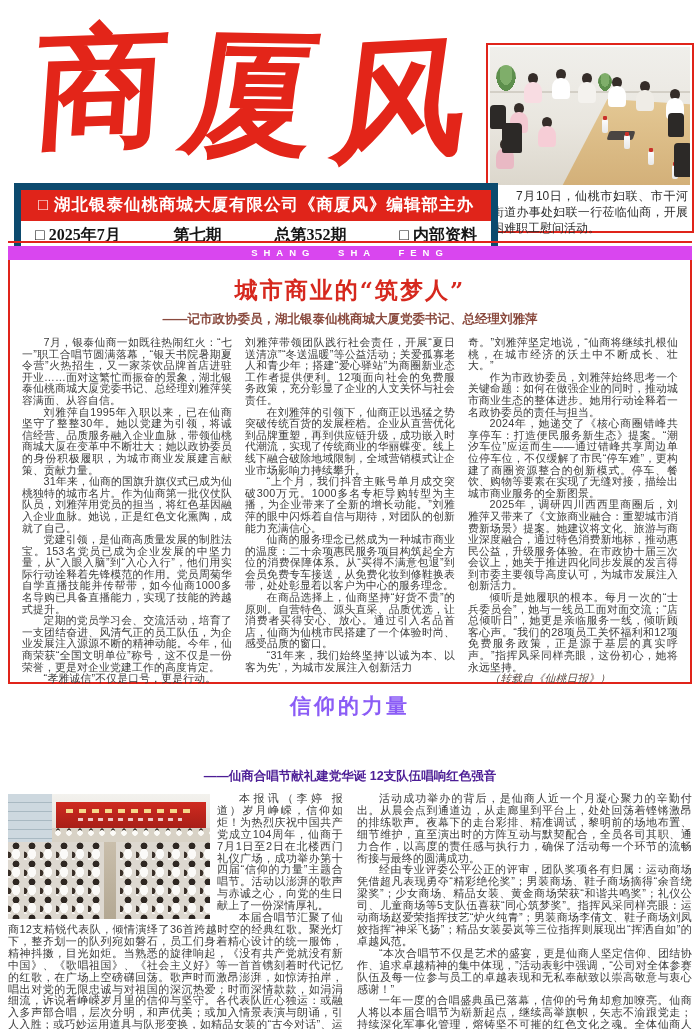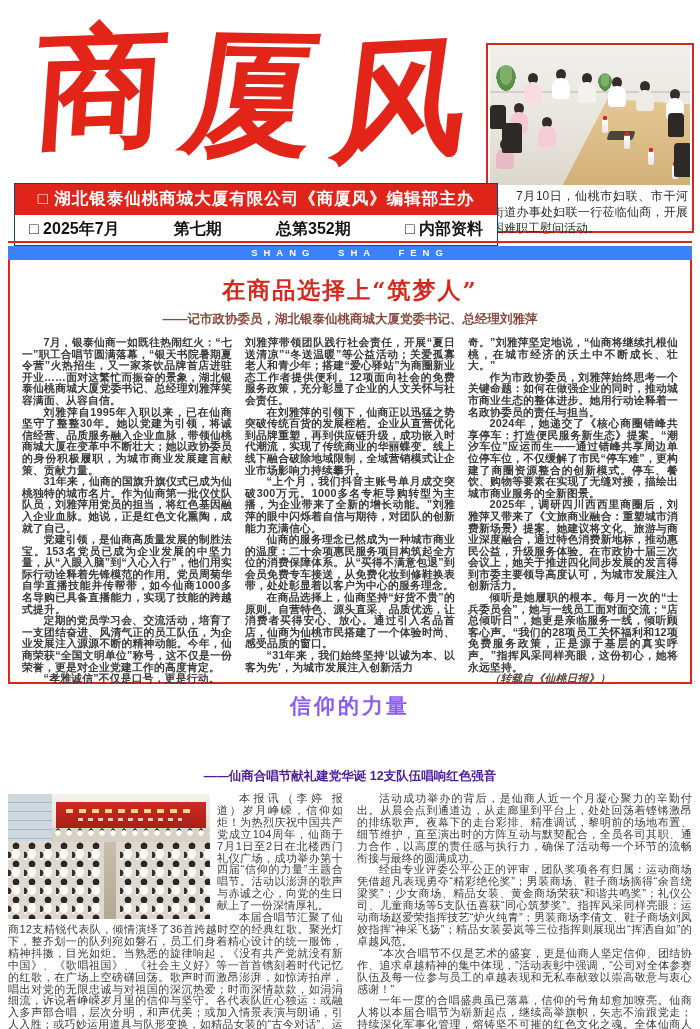--- a/index.html
+++ b/index.html
@@ -5,50 +5,50 @@
   html,body{margin:0;padding:0;}
   body{width:700px;height:1029px;background:#ffffff;font-family:"Liberation Sans","DejaVu Sans",sans-serif;-webkit-font-smoothing:antialiased;}
   .page{position:relative;width:700px;height:1029px;overflow:hidden;background:#fff;}
 
   
   .masthead-title{position:absolute;left:36px;top:14px;width:432px;height:168px;display:flex;justify-content:space-between;align-items:flex-start;color:#e32519;font-family:"DejaVu Serif","Liberation Serif",serif;font-weight:bold;font-size:132px;line-height:1.1;}
   .masthead-title span{display:block;transform:skewX(-6deg) rotate(-2deg);}
   .masthead-title span:nth-child(2){margin-top:6px;transform:skewX(-8deg) rotate(1deg);}
   .masthead-title span:nth-child(3){margin-top:12px;transform:skewX(-10deg) rotate(-3deg);}
 
-  .pub-box{position:absolute;left:14px;top:183px;width:484px;border:1px solid #0c4a6e;box-sizing:border-box;background:#fff;}
+  .pub-box{position:absolute;left:14px;top:183px;width:484px;border:7px solid #0c4a6e;box-sizing:border-box;background:#fff;font-family:Liberation Serif, serif;}
   .pub-banner{background:#e0241a;color:#ffffff;font-size:16.5px;font-weight:bold;text-align:center;padding:4px 0 5px;letter-spacing:1px;}
   .pub-info{display:flex;justify-content:space-between;align-items:center;padding:4px 14px 5px;font-size:16px;font-weight:bold;color:#141414;}
 
   
   .top-photo-box{position:absolute;left:486px;top:43px;width:208px;height:190px;border:2px solid #e0241a;box-sizing:border-box;padding:2px;background:#fff;}
   .photo-scene{position:relative;width:200px;height:138px;background:linear-gradient(#f0efeb 0%,#e9e6df 55%,#dcd7cc 100%);overflow:hidden;}
   .wall-line{position:absolute;left:0;top:44px;width:100%;height:2px;background:#d3cfc6;}
   .plant{position:absolute;width:20px;height:26px;background:radial-gradient(ellipse at 50% 35%,#7fae6a 0 45%,#5d8f4c 46% 70%,transparent 71%);border-radius:50% 50% 40% 40%;}
   .table{position:absolute;left:28px;top:52px;width:172px;height:86px;background:linear-gradient(#e4c894,#d3b079);clip-path:polygon(26% 100%,52% 0%,100% 6%,100% 100%);}
   .laptop{position:absolute;left:118px;top:84px;width:26px;height:9px;background:#4a4542;border-radius:2px;transform:skewX(-18deg);}
   .bottle{position:absolute;width:6px;height:14px;background:linear-gradient(#fdfdfd,#e8e8e8);border-radius:2px;}
   .bottle::before{content:"";position:absolute;left:1px;top:-3px;width:4px;height:4px;background:#c9302a;border-radius:1px;}
   .person{position:absolute;width:18px;height:30px;}
   .person::before{content:"";position:absolute;left:4px;top:0;width:10px;height:11px;background:#352d29;border-radius:50%;}
   .person::after{content:"";position:absolute;left:0;top:9px;width:18px;height:21px;background:var(--shirt,#f6f4f1);border-radius:45% 45% 20% 20%;}
   .chair{position:absolute;width:16px;height:24px;background:#2c2927;border-radius:4px 4px 2px 2px;}
   .photo-caption{font-size:12px;line-height:16px;color:#2b2b2b;text-indent:2em;margin-top:3px;padding:0 2px;text-align:justify;}
 
   
   .rule-line{position:absolute;left:8px;top:241px;width:684px;height:2px;background:#e0241a;}
-  .pinyin-bar{position:absolute;left:8px;top:246px;width:684px;height:14px;background:#3b82f6;color:#fff;font-size:9.5px;font-weight:bold;letter-spacing:6px;word-spacing:14px;text-align:center;line-height:14px;}
+  .pinyin-bar{position:absolute;left:8px;top:246px;width:684px;height:14px;background:#d946ef;color:#fff;font-size:9.5px;font-weight:bold;letter-spacing:6px;word-spacing:14px;text-align:center;line-height:14px;}
 
   
   .article1-box{position:absolute;left:8px;top:260px;width:684px;height:424px;border:2px solid #e0241a;border-top:none;box-sizing:border-box;padding:0 12px;background:#fff;}
   .a1-title{margin:15px 0 5px;text-align:center;color:#d6281e;font-family:"DejaVu Serif","Liberation Serif",serif;font-weight:bold;font-size:23px;letter-spacing:2px;}
   .a1-subtitle{text-align:center;font-size:12.5px;font-weight:bold;color:#8a4a3e;margin-bottom:9px;}
   .cols3{display:flex;gap:13px;}
   .cols3 .col{flex:1;font-size:10.8px;line-height:11.6px;text-align:justify;color:#3b3b3b;letter-spacing:0.2px;}
-  .cols3 p{margin:0;text-indent:2em;font-weight:bold;}
+  .cols3 p{margin:0;text-indent:2em;}
   .cols3 p.cont{text-indent:0;}
   .source-note{margin-top:5px;text-indent:0;font-family:"DejaVu Serif","Liberation Serif",serif;font-style:italic;color:#5a4a42;padding-right:6px;}
 
   
   .article2{position:absolute;left:8px;top:690px;width:684px;}
   .a2-title{margin:2px 0 3px;text-align:center;color:#8b5cf6;font-family:"DejaVu Serif","Liberation Serif",serif;font-weight:bold;font-size:21px;letter-spacing:3px;}
   .a2-subtitle{text-align:center;font-size:12.5px;font-weight:bold;color:#4c1d95;margin-bottom:8px;margin-top:48px;}
   .cols2{display:flex;gap:14px;}
   .cols2 .col2{flex:1;font-size:11px;line-height:11.9px;text-align:justify;color:#3b3b3b;letter-spacing:0.2px;}
   .cols2 p{margin:0;text-indent:2em;}
@@ -111,21 +111,21 @@
       <span>第七期</span>
       <span>总第352期</span>
       <span>□ 内部资料</span>
     </div>
   </div>
 
   <div class="rule-line"></div>
   <div class="pinyin-bar">SHANG SHA FENG</div>
 
   <div class="article1-box">
-    <h1 class="a1-title">在商品选择上“筑梦人”</h1>
+    <h1 class="a1-title">城市商业的“筑梦人”</h1>
     <div class="a1-subtitle">——记市政协委员，湖北银泰仙桃商城大厦党委书记、总经理刘雅萍</div>
     <div class="cols3">
       <div class="col">
         <p>7月，银泰仙商一如既往热闹红火：“七一”职工合唱节圆满落幕，“银天书院暑期夏令营”火热招生，又一家茶饮品牌首店进驻开业……面对这繁忙而振奋的景象，湖北银泰仙桃商城大厦党委书记、总经理刘雅萍笑容满面、从容自信。</p>
         <p>刘雅萍自1995年入职以来，已在仙商坚守了整整30年。她以党建为引领，将诚信经营、品质服务融入企业血脉，带领仙桃商城大厦在变革中不断壮大；她以政协委员的身份积极履职，为城市商业发展建言献策、贡献力量。</p>
         <p>31年来，仙商的国旗升旗仪式已成为仙桃独特的城市名片。作为仙商第一批仪仗队队员，刘雅萍用党员的担当，将红色基因融入企业血脉。她说，正是红色文化熏陶，成就了自己。</p>
         <p>党建引领，是仙商高质量发展的制胜法宝。153名党员已成为企业发展的中坚力量，从“入眼入脑”到“入心入行”，他们用实际行动诠释着先锋模范的作用。党员周菊华自学直播技能并传帮带，如今仙商1000多名导购已具备直播能力，实现了技能的跨越式提升。</p>
         <p>定期的党员学习会、交流活动，培育了一支团结奋进、风清气正的员工队伍，为企业发展注入源源不断的精神动能。今年，仙商荣获“全国文明单位”称号，这不仅是一份荣誉，更是对企业党建工作的高度肯定。</p>
         <p>“孝雅诚信”不仅是口号，更是行动。</p>
       </div>

